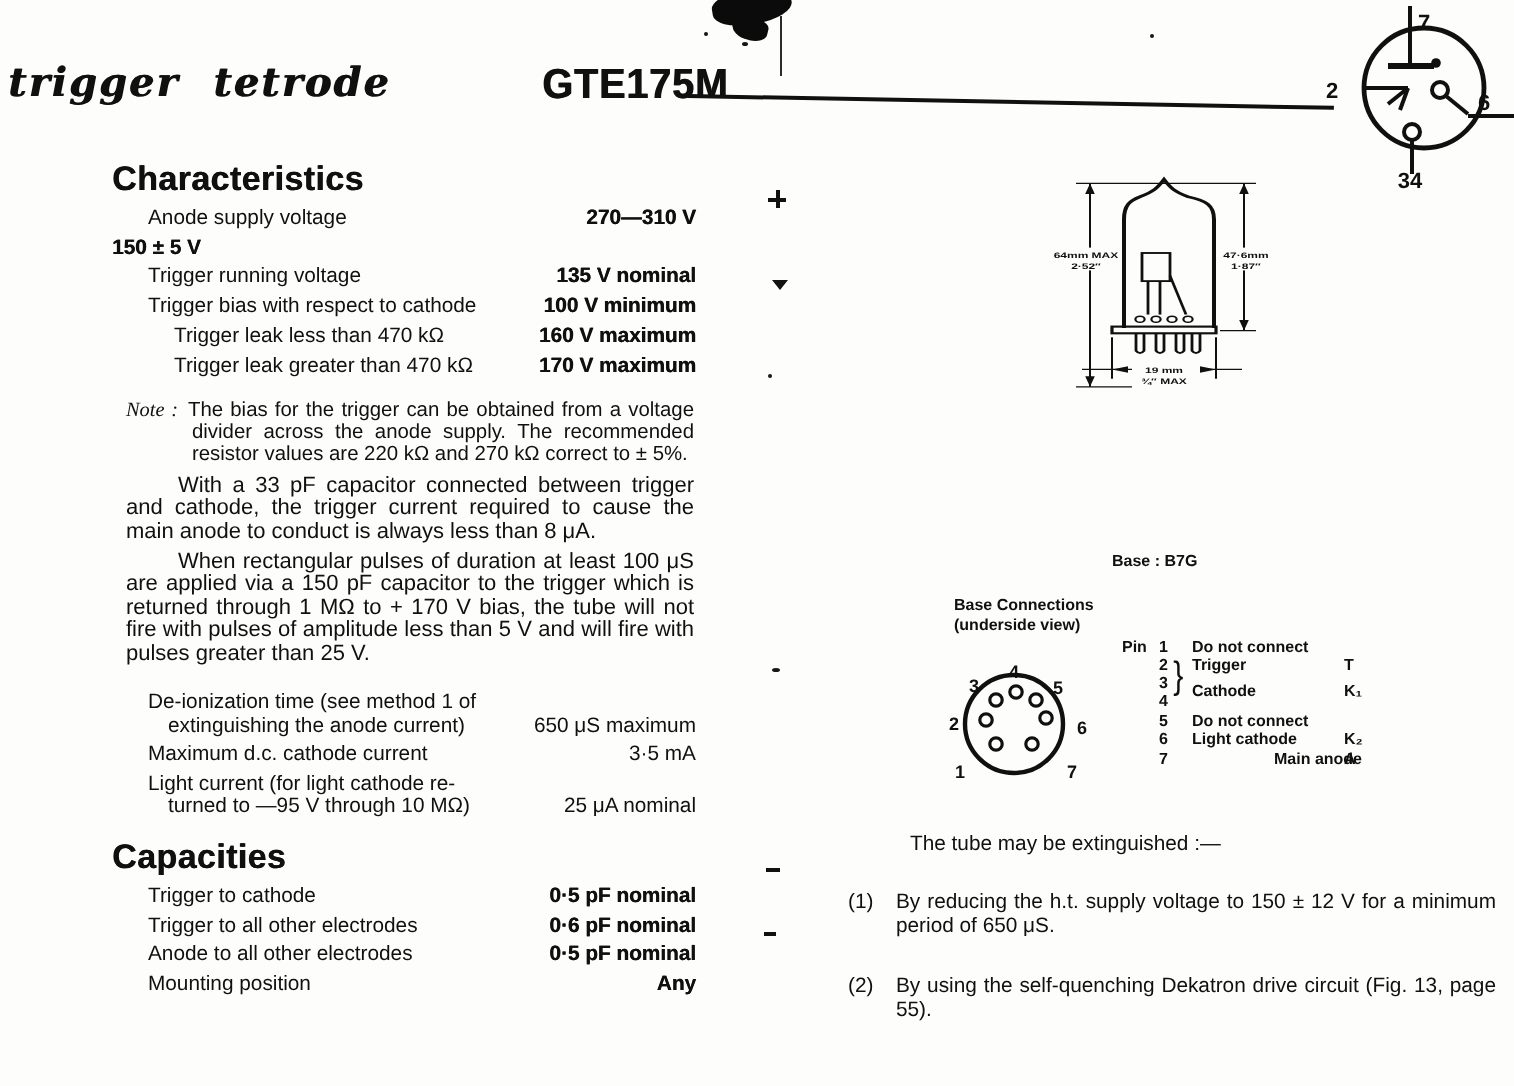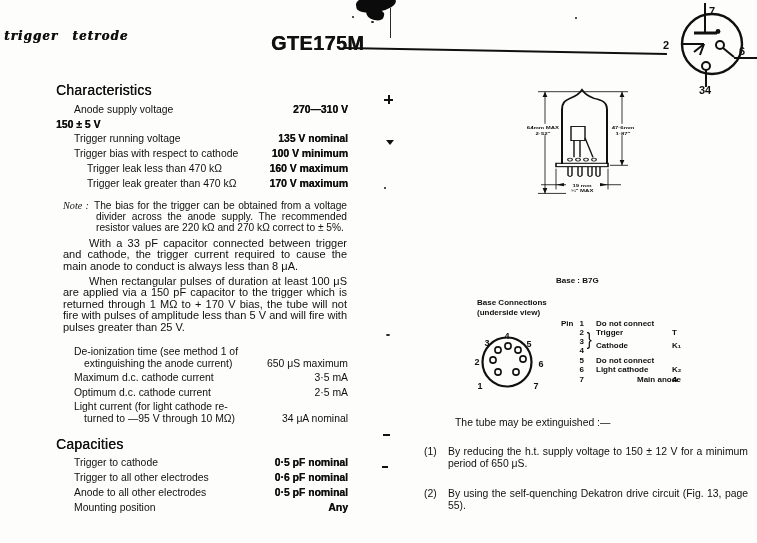--- a/index.html
+++ b/index.html
@@ -5,21 +5,21 @@
   html,body{margin:0;padding:0;background:#e8e8e6;}
   .page{
     position:relative;width:757px;height:543px;background:#fdfdfc;overflow:hidden;
     font-family:"Liberation Sans","DejaVu Sans",sans-serif;color:#101010;
   }
   .page *{box-sizing:border-box;}
   
   .series-title{
     position:absolute;left:4px;top:29px;
     font-family:"DejaVu Serif","Liberation Serif",serif;
-    font-style:italic;font-weight:bold;font-size:12px;letter-spacing:1px;word-spacing:9px;
+    font-style:italic;font-weight:bold;font-size:20px;letter-spacing:1px;word-spacing:9px;
     text-shadow:0.4px 0 0 currentColor;
   }
   .part-number{
     position:absolute;left:271px;top:31px;font-size:21px;font-weight:bold;letter-spacing:0.5px;
     transform:scaleX(0.94);transform-origin:left center;text-shadow:0.5px 0 0 currentColor;
   }
   .header-rule{
     position:absolute;left:344px;top:47px;width:323px;height:2px;background:#101010;
     transform:rotate(1.05deg);transform-origin:left center;
   }
@@ -31,21 +31,21 @@
   .ink-hairline{position:absolute;left:390px;top:8px;width:1px;height:30px;background:#2a2a2a;}
   .speck{position:absolute;background:#161616;border-radius:50%;}
   .art-plus{position:absolute;left:384px;top:95px;width:9px;height:9px;}
   .art-plus::before{content:"";position:absolute;left:4px;top:0;width:2px;height:9px;background:#111;}
   .art-plus::after{content:"";position:absolute;left:0;top:4px;width:9px;height:2px;background:#111;}
   .art-tri{position:absolute;left:386px;top:140px;width:0;height:0;
     border-left:4px solid transparent;border-right:4px solid transparent;border-top:5px solid #111;}
   .art-dash{position:absolute;background:#111;}
   
   .leftcol{position:absolute;left:56px;top:83px;width:292px;font-size:10.4px;line-height:14.8px;}
-  .sec-heading{font-weight:normal;font-size:14px;letter-spacing:0.2px;margin-bottom:5px;text-shadow:0.3px 0 0 currentColor;}
+  .sec-heading{font-weight:bold;font-size:17px;letter-spacing:0.2px;margin-bottom:5px;text-shadow:0.3px 0 0 currentColor;}
   .crow{display:flex;justify-content:space-between;align-items:baseline;}
   .crow .lbl{padding-left:18px;white-space:nowrap;}
   .crow.indent .lbl{padding-left:31px;}
   .crow .val{white-space:nowrap;font-weight:bold;text-shadow:0.2px 0 0 currentColor;}
   .note{margin-top:8px;margin-left:7px;width:284px;line-height:11.4px;font-size:10.2px;
     text-align:justify;padding-left:33px;text-indent:-33px;}
   .note-label{font-family:"Liberation Serif","DejaVu Serif",serif;font-style:italic;margin-right:5px;}
   .para{margin-top:4px;margin-left:7px;width:284px;line-height:11.4px;font-size:11px;
     text-align:justify;text-indent:26px;}
   .rows2{margin-top:13px;}
@@ -153,29 +153,25 @@
             <span class="l1" style="display:block">De-ionization time (see method 1 of</span>
             <span class="l2" style="display:block">extinguishing the anode current)</span>
           </span>
         <span class="val">650 μS maximum</span>
       </div>
       <div class="r2row">
         <span class="l1">Maximum d.c. cathode current</span>
         <span class="val">3·5 mA</span>
       </div>
       <div class="r2row">
-        <span class="l1">Optimum d.c. cathode current</span>
-        <span class="val">2·5 mA</span>
-      </div>
-      <div class="r2row">
         <span>
             <span class="l1" style="display:block">Light current (for light cathode re-</span>
             <span class="l2" style="display:block">turned to —95 V through 10 MΩ)</span>
           </span>
-        <span class="val">34 μA nominal</span>
+        <span class="val">25 μA nominal</span>
       </div>
     </div>
 
     <div class="caps">
       <div class="sec-heading">Capacities</div>
       <div class="crow">
           <span class="lbl">Trigger to cathode</span>
           <span class="val">0·5 pF nominal</span>
         </div>
       <div class="crow">

